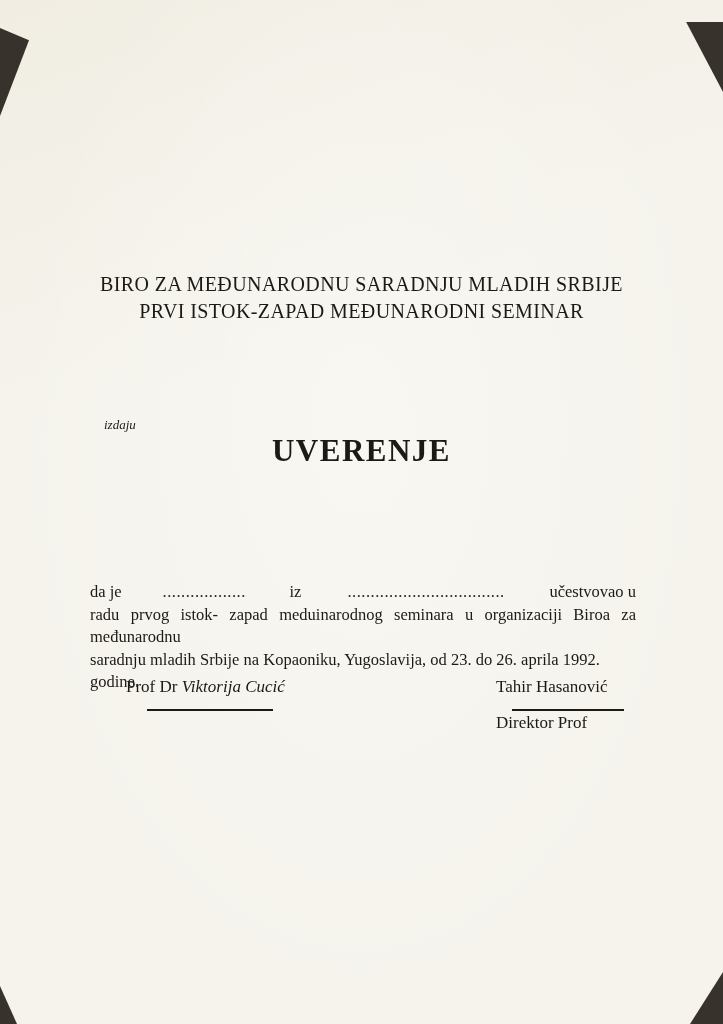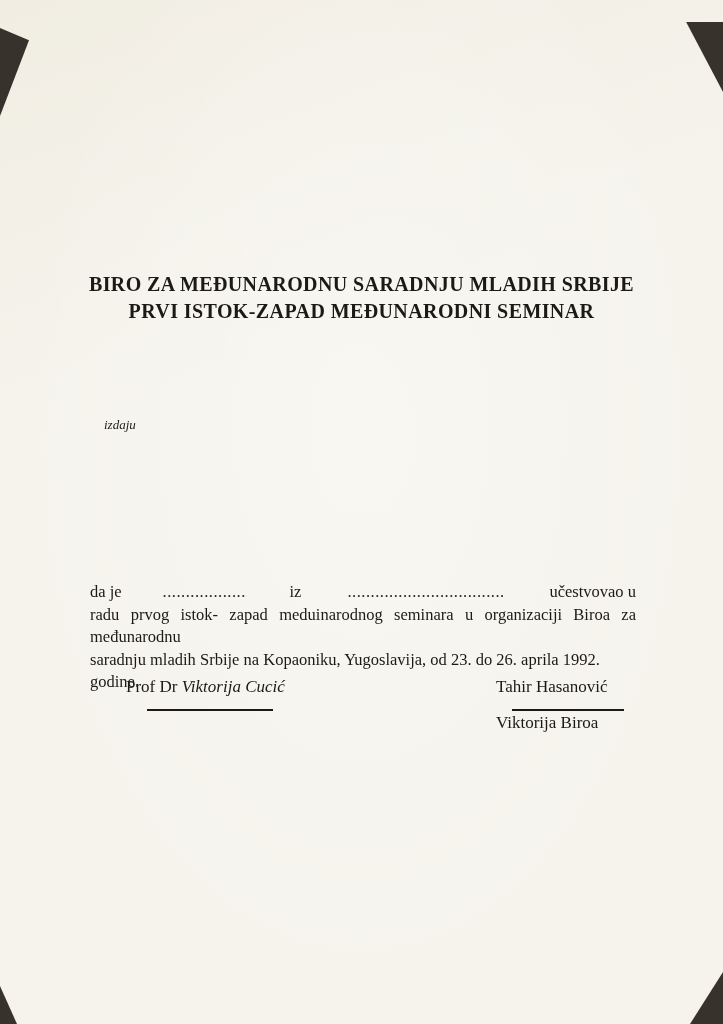--- a/index.html
+++ b/index.html
@@ -23,21 +23,21 @@
   
   .corner{position:absolute;background:var(--artifact);}
   .corner.tl{left:0;top:28px;width:29px;height:88px;clip-path:polygon(0 0,100% 14%,0 100%);}
   .corner.tr{right:0;top:22px;width:38px;height:70px;clip-path:polygon(3% 0,100% 0,100% 100%);}
   .corner.bl{left:0;bottom:0;width:17px;height:38px;clip-path:polygon(0 0,100% 100%,0 100%);}
   .corner.br{right:0;bottom:0;width:33px;height:52px;clip-path:polygon(100% 0,100% 100%,0 100%);}
 
   .header{
     position:absolute;top:271px;left:0;right:0;
     text-align:center;
-    font-weight:bold;
+    font-weight:normal;
     font-size:20px;line-height:27px;
     letter-spacing:.4px;
   }
   .izdaju{
     position:absolute;top:417px;left:104px;
     font-style:italic;font-size:13px;
   }
   .cert-title{
     position:absolute;top:433px;left:0;right:0;
     text-align:center;
@@ -79,20 +79,21 @@
   <div class="corner bl"></div>
   <div class="corner br"></div>
 
   <div class="header">
     <div>BIRO ZA MEĐUNARODNU SARADNJU MLADIH SRBIJE</div>
     <div>PRVI ISTOK-ZAPAD MEĐUNARODNI SEMINAR</div>
   </div>
 
   <div class="izdaju">izdaju</div>
 
+  <div class="cert-title">UVERENJE</div>
 
   <div class="body-par">
     <div class="fill-line">
       <span class="word">da je</span>
       <span class="leader grow">........................................................................................................</span>
       <span class="word mid">iz</span>
       <span class="leader fixed">........................................................................</span>
       <span class="word tail">učestvovao u</span>
     </div>
     <div class="just">radu prvog istok- zapad meduinarodnog seminara u organizaciji Biroa za međunarodnu</div>
@@ -100,16 +101,16 @@
   </div>
 
   <div class="sig left">
     <div class="name"><span>Prof Dr </span><span class="it">Viktorija Cucić</span></div>
     <div class="rule"></div>
   </div>
 
   <div class="sig right">
     <div class="name it">Tahir Hasanović</div>
     <div class="rule"></div>
-    <div>Viktorija Biroa</div>
+    <div>Direktor Prof</div>
   </div>
 
 </div>
 
 </body></html>

